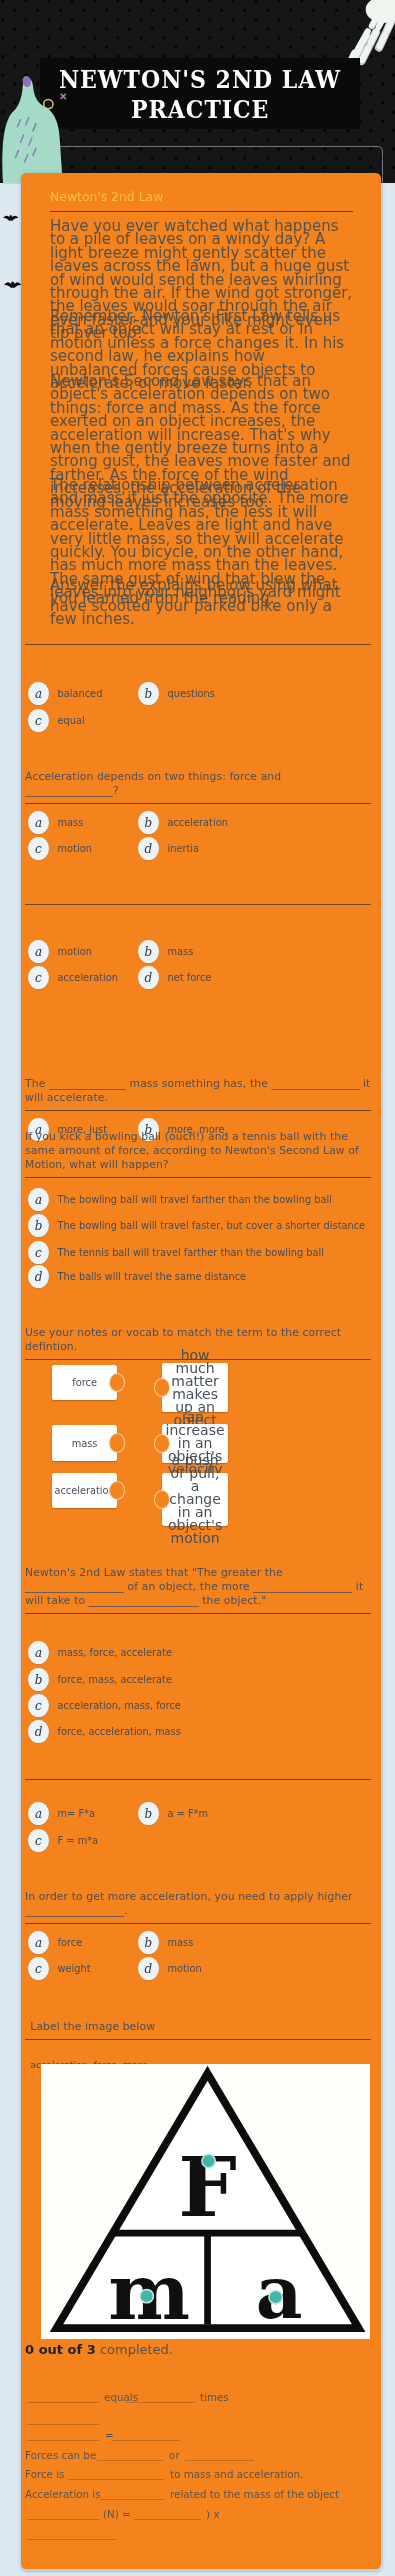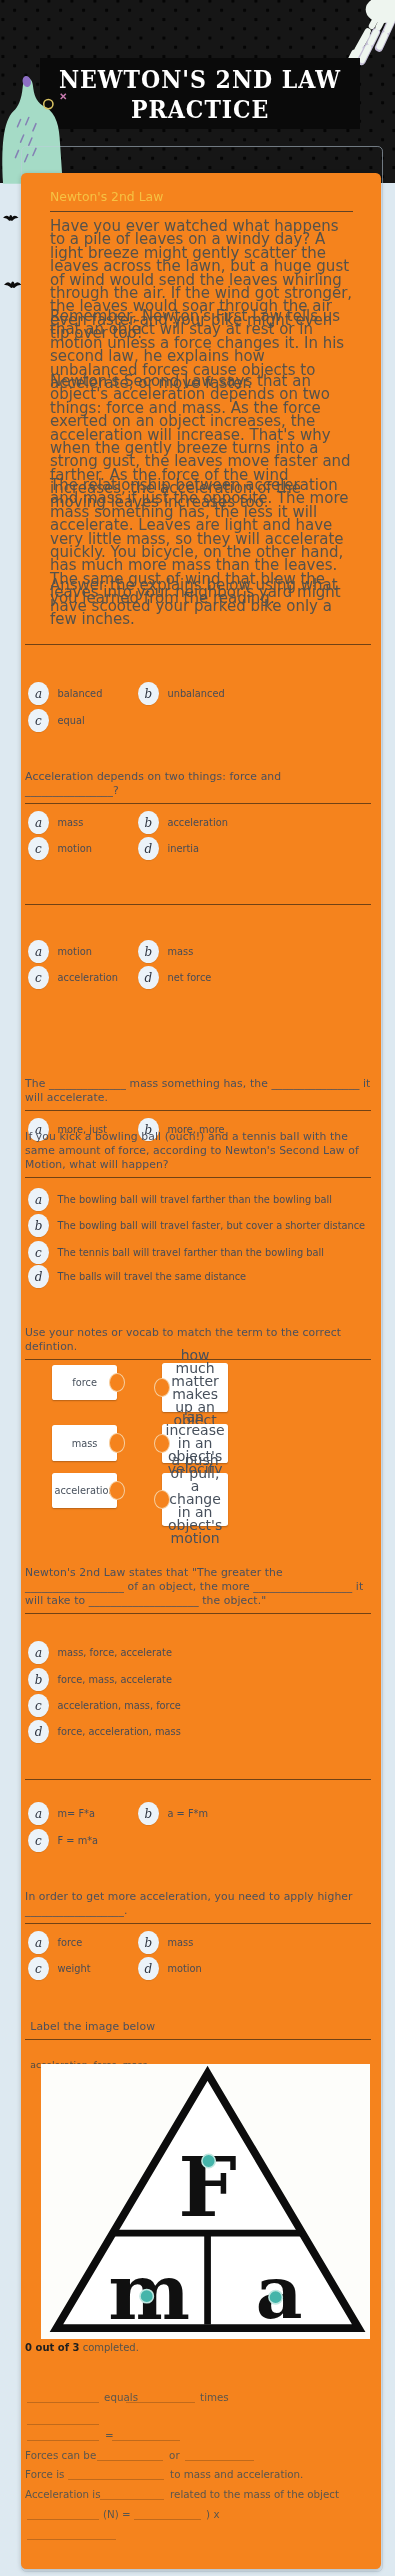--- a/index.html
+++ b/index.html
@@ -43,21 +43,21 @@
   .term{left:27px;width:65px;font-size:9.8px;}
   .defn{left:137px;width:66px;font-size:14px;line-height:13px;padding:3.1px 4.1px;box-sizing:border-box;}
   .dot{position:absolute;top:50%;width:16.5px;height:19.6px;margin-top:-9.8px;border-radius:50%;background:#f5831d;
     border:1px solid #f6cfa0;box-sizing:border-box;}
   .dot.right{right:-8.2px;}
   .dot.left{left:-8.2px;}
 
   
   .imgpanel{position:absolute;left:15.5px;top:44px;width:329px;height:275px;background:#fdfdfa;}
   .wordbank{font-size:9.3px;color:#4d4b45;margin-top:19px;}
-  .progress{position:absolute;left:4.1px;font-size:10px;color:#55524b;}
+  .progress{position:absolute;left:4.1px;font-size:13px;color:#55524b;}
   .progress b{color:#1f1f1f;}
 
   
   .cloze{position:absolute;left:4.1px;top:2213px;width:346px;height:170px;font-size:10.3px;color:#5a564e;}
   .crow{position:absolute;left:0;width:346px;height:17.5px;}
   .crow span{position:absolute;top:0;}
   .blank{position:absolute;top:2.1px;height:11.3px;border-bottom:1px solid rgba(150,85,25,.55);}
 </style>
 </head>
 <body>
@@ -135,21 +135,21 @@
     <div class="para" style="top:406px">Answer the explains below using what you learned from the reading.</div>
 
     <div class="q" style="top:466px;height:111px">
       <div class="q-rule"></div>
       <div class="opt" style="left:3.1px;top:43px">
         <span class="bubble">a</span>
         <span class="olabel">balanced</span>
       </div>
       <div class="opt" style="left:113px;top:43px">
         <span class="bubble">b</span>
-        <span class="olabel">unbalanced</span>
+        <span class="olabel">questions</span>
       </div>
       <div class="opt" style="left:3.1px;top:70px">
         <span class="bubble">c</span>
         <span class="olabel">equal</span>
       </div>
     </div>
 
     <div class="q" style="top:597px;height:111px">
       <div class="prompt">Acceleration depends on two things: force and ________________?</div>
       <div class="q-rule"></div>

